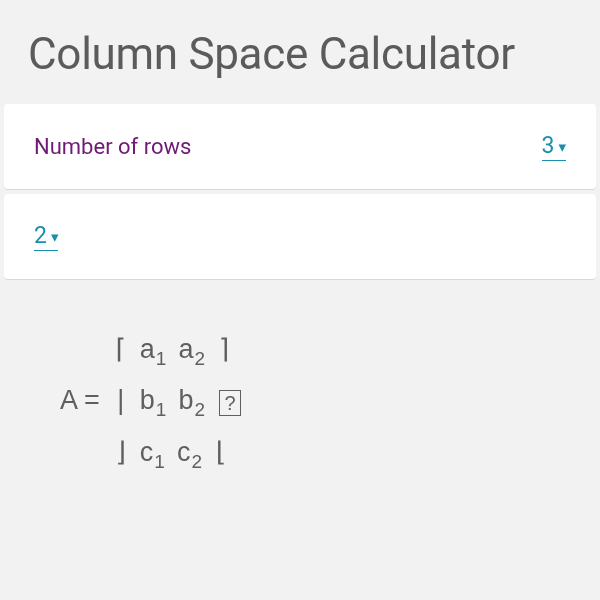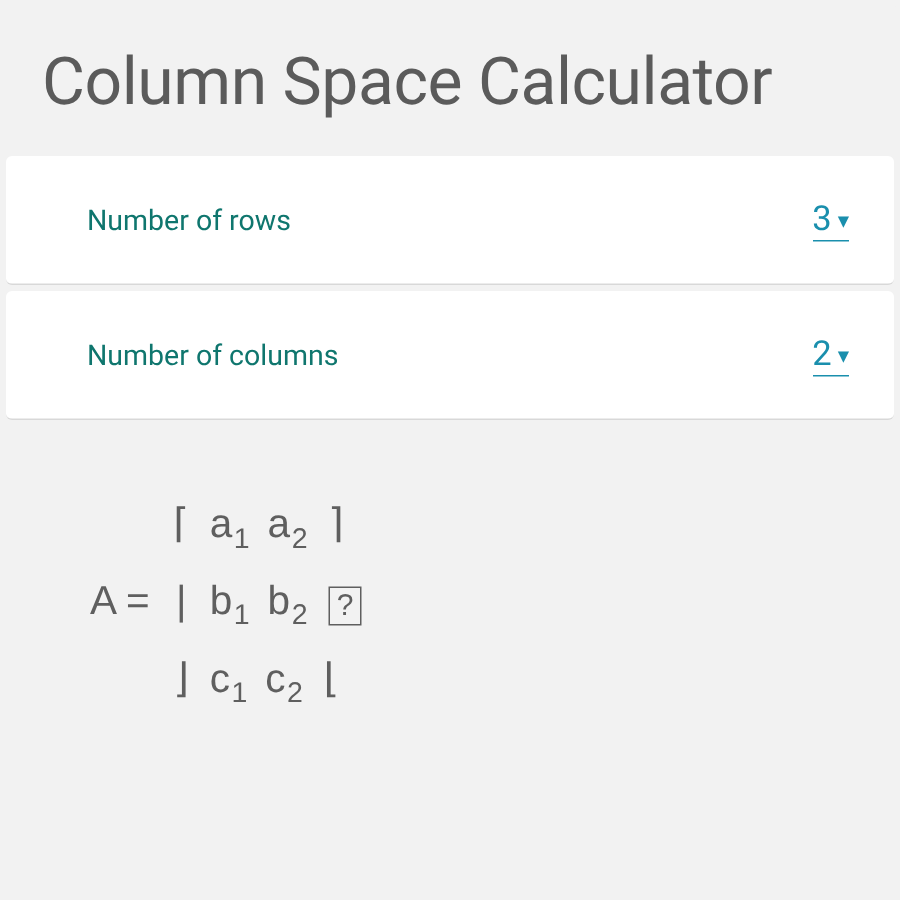--- a/index.html
+++ b/index.html
@@ -38,24 +38,23 @@
       justify-content: space-between;
       align-items: center;
       border-bottom: 1px solid #d8d8d8;
       border-radius: 4px;
       margin: 0 4px 4px 4px;
     }
     .input-row:first-of-type {
       border-bottom: none;
     }
     .input-label {
-      font-size: 19px;
-      color: #0f766e;
+      font-size: 22px;
+      color: #701a75;
       font-weight: 400;
-      margin-left: 24px;
     }
     .select-control {
       display: inline-flex;
       align-items: baseline;
       gap: 4px;
       text-decoration: none;
       border-bottom: 1.5px solid #1a8fad;
       cursor: pointer;
       padding-bottom: 1px;
     }
@@ -141,21 +140,20 @@
 
   <div class="input-row">
     <span class="input-label">Number of rows</span>
     <span class="select-control">
       <span class="select-value">3</span>
       <span class="select-caret">▾</span>
     </span>
   </div>
 
   <div class="input-row">
-    <span class="input-label">Number of columns</span>
     <span class="select-control">
       <span class="select-value">2</span>
       <span class="select-caret">▾</span>
     </span>
   </div>
 
   <div class="matrix-display">
     <div class="matrix-eq">
       <span class="matrix-lhs">A =</span>
       <span class="matrix-body">

